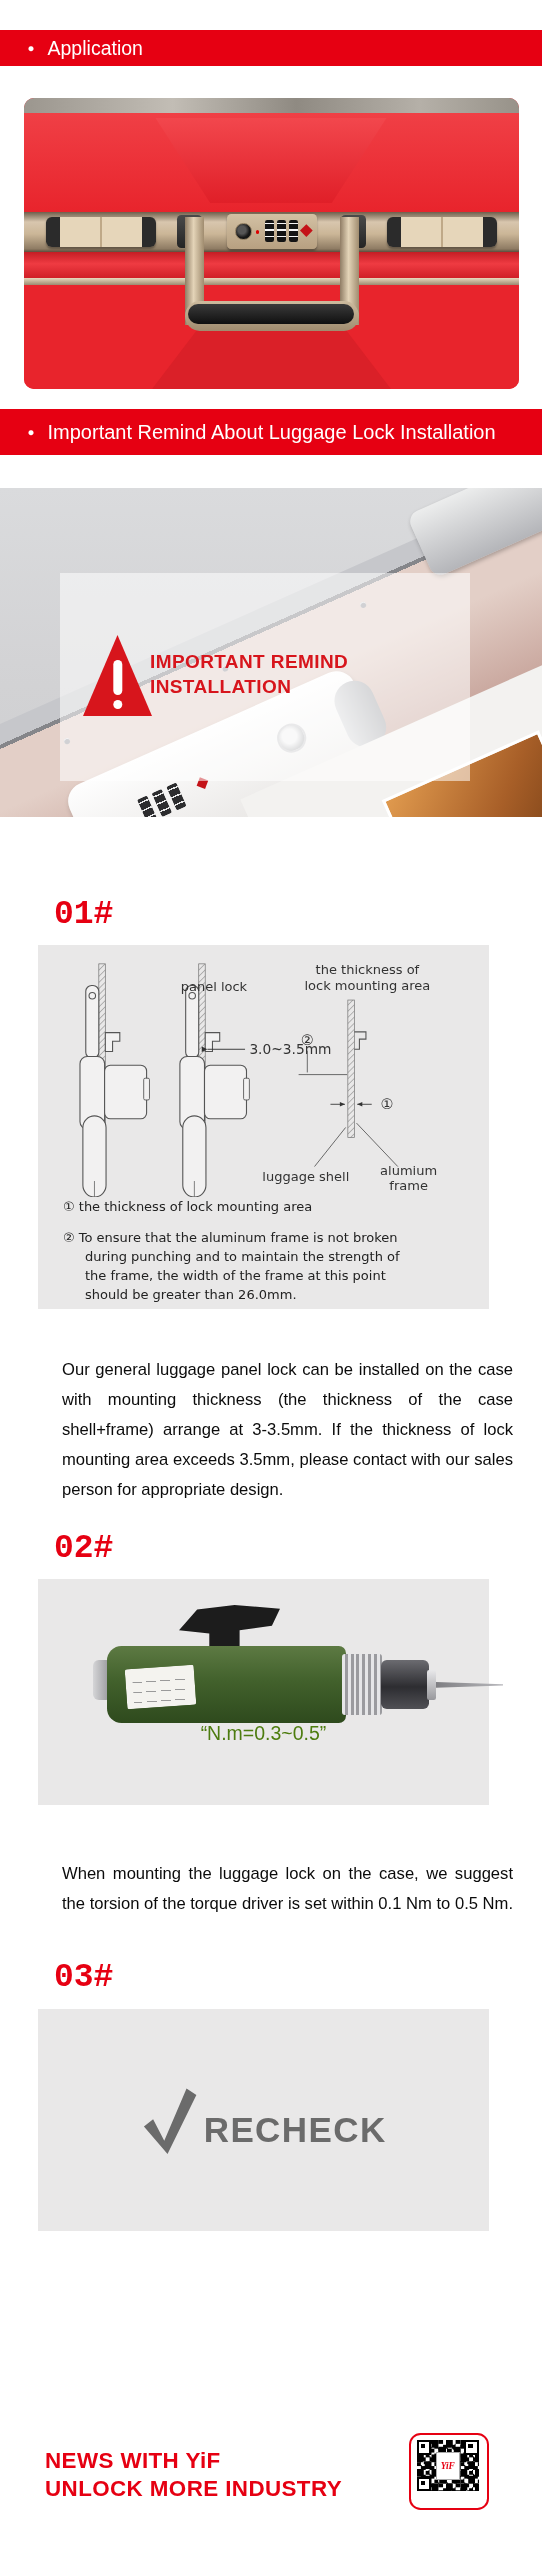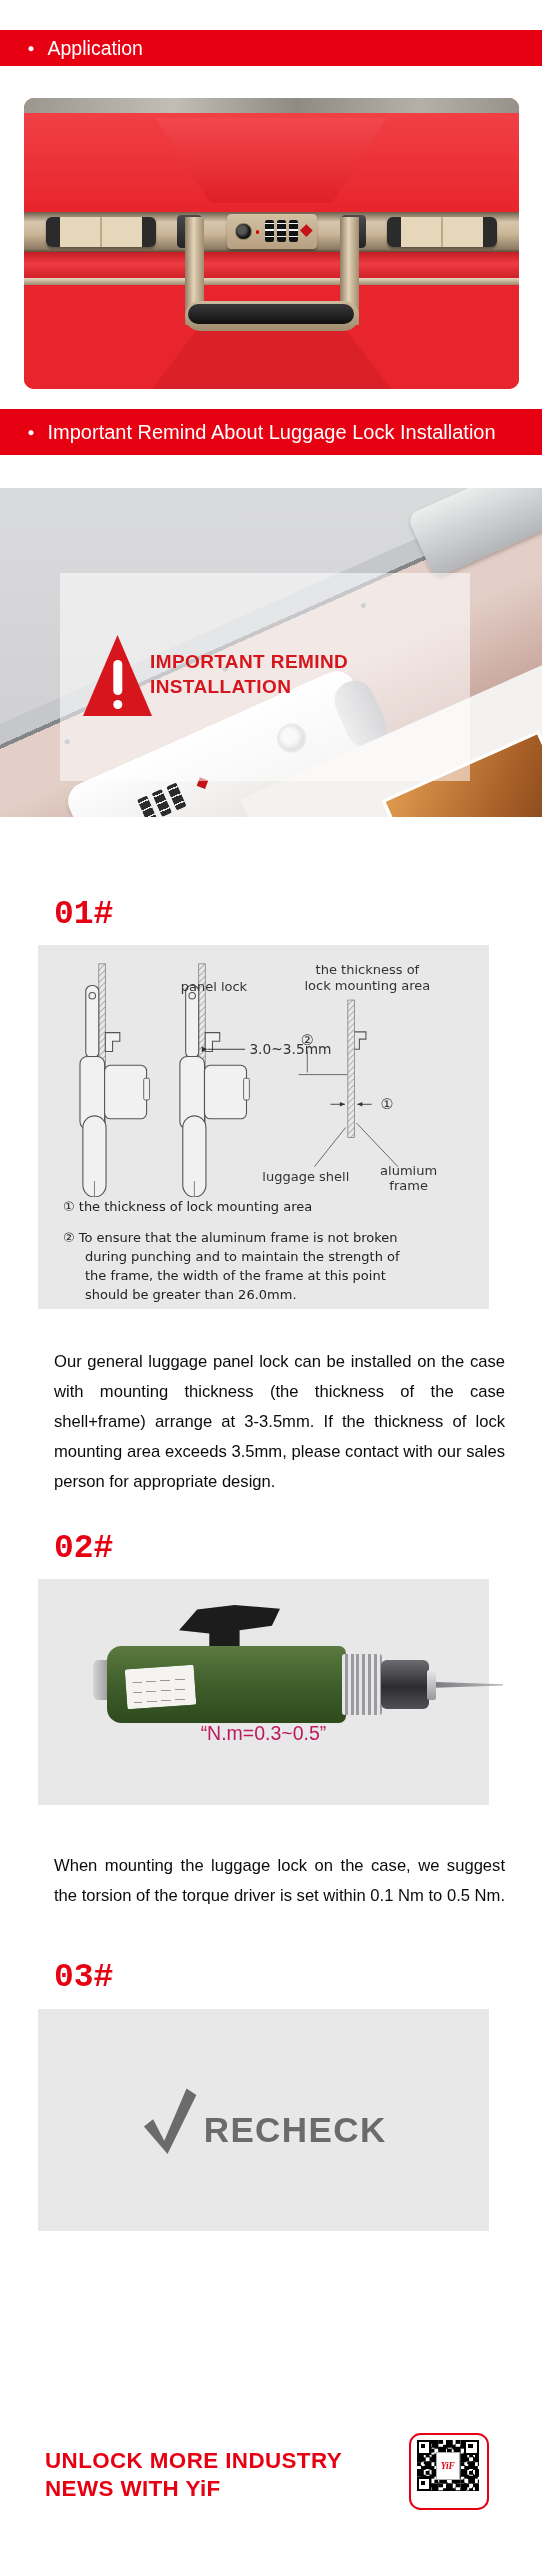--- a/index.html
+++ b/index.html
@@ -96,21 +96,21 @@
   #h01{top:898px;} #h02{top:1532px;} #h03{top:1961px;}
   
   .graybox{position:absolute;left:38px;width:451px;background:#e9e8e8;}
   #box1{top:945px;height:364px;}
   #box2{top:1579px;height:226px;}
   #box3{top:2009px;height:222px;}
   .note{position:absolute;left:25px;width:347px;color:#222;font-size:13px;line-height:19px;
       font-family:"DejaVu Sans",sans-serif;padding-left:22px;text-indent:-22px;box-sizing:border-box;}
   #note1{top:252px;} #note2{top:283px;}
   
-  .para{position:absolute;left:46px;width:451px;margin:8px;color:#0b0b0b;font-size:16.6px;
+  .para{position:absolute;left:46px;width:451px;margin:16px;color:#0b0b0b;font-size:16.6px;
       line-height:30px;text-align:justify;font-family:"Liberation Sans",sans-serif;}
   #para1{top:1339px;} #para2{top:1843px;} #para3{top:2275px;}
   
   .td{position:absolute;left:0;top:0;width:100%;height:100%;}
   .td-tail{position:absolute;left:55px;top:81px;width:19px;height:40px;border-radius:5.8px;
       background:linear-gradient(90deg,#d5d5d7,#8f8f93);}
   .td-body{position:absolute;left:69px;top:67px;width:239px;height:77px;
       border-radius:14.5px 7.2px 7.2px 14.5px;
       background:linear-gradient(180deg,#5d7a43,#42612c 45%,#2e4a1d);}
   .td-trigger{position:absolute;left:141px;top:26px;width:101px;height:46px;background:#1c1c1c;
@@ -121,21 +121,21 @@
       background-size:80% 70%;background-position:50% 60%;background-repeat:no-repeat;}
   .td-collar{position:absolute;left:304px;top:75px;width:40px;height:61px;
       background:repeating-linear-gradient(90deg,#e6e6e8 0 2.9px,#9b9b9f 2.9px 5.8px);border-radius:2.9px;}
   .td-chuck{position:absolute;left:343px;top:81px;width:48px;height:49px;border-radius:5.8px;
       background:linear-gradient(180deg,#6b6b70,#2d2d31 55%,#505055);}
   .td-ring{position:absolute;left:389px;top:91px;width:9.4px;height:30px;border-radius:2.2px;
       background:linear-gradient(180deg,#e8e8ea,#98989c);}
   .td-bit{position:absolute;left:398px;top:103px;width:67px;height:5.8px;
       clip-path:polygon(0 0,100% 38%,100% 62%,0 100%);
       background:linear-gradient(90deg,#7e7e82,#b9b9bd);}
-  .td-caption{position:absolute;left:0;top:143px;width:100%;text-align:center;color:#be185d;
+  .td-caption{position:absolute;left:0;top:143px;width:100%;text-align:center;color:#4d7c0f;
       font-size:19.5px;font-family:"Liberation Sans",sans-serif;}
   
   .recheck{position:absolute;left:0;top:0;width:100%;height:100%;display:flex;
       align-items:center;justify-content:center;gap:4.3px;}
   .recheck-text{color:#6b6b6b;font-size:35px;font-weight:bold;letter-spacing:1.4px;
       font-family:"Liberation Sans",sans-serif;margin-top:19px;}
   
   #footer-text{position:absolute;left:45px;top:2447px;color:#e60012;font-weight:800;
       font-size:22.4px;line-height:27.5px;letter-spacing:0.4px;}
   #qr{position:absolute;left:409px;top:2433px;width:80px;height:77px;border:2.9px solid #e60012;
@@ -315,22 +315,22 @@
     <div class="recheck">
       <svg width="59" height="75" viewBox="0 0 90 110">
         <path d="M6 64 L20 53 L37 86 L71 6 L86 16 L42 106 Z" fill="#6b6b6b"></path>
       </svg>
       <span class="recheck-text">RECHECK</span>
     </div>
   </div>
 
 
   <div id="footer-text">
+    <div>NEWS WITH YiF</div>
     <div>UNLOCK MORE INDUSTRY</div>
-    <div>NEWS WITH YiF</div>
   </div>
 
   <div id="qr">
     <div class="qr-inner">
       <div class="finder tl"></div>
       <div class="finder tr"></div>
       <div class="finder bl"></div>
       <div class="qr-label">YiF</div>
     </div>
   </div>

